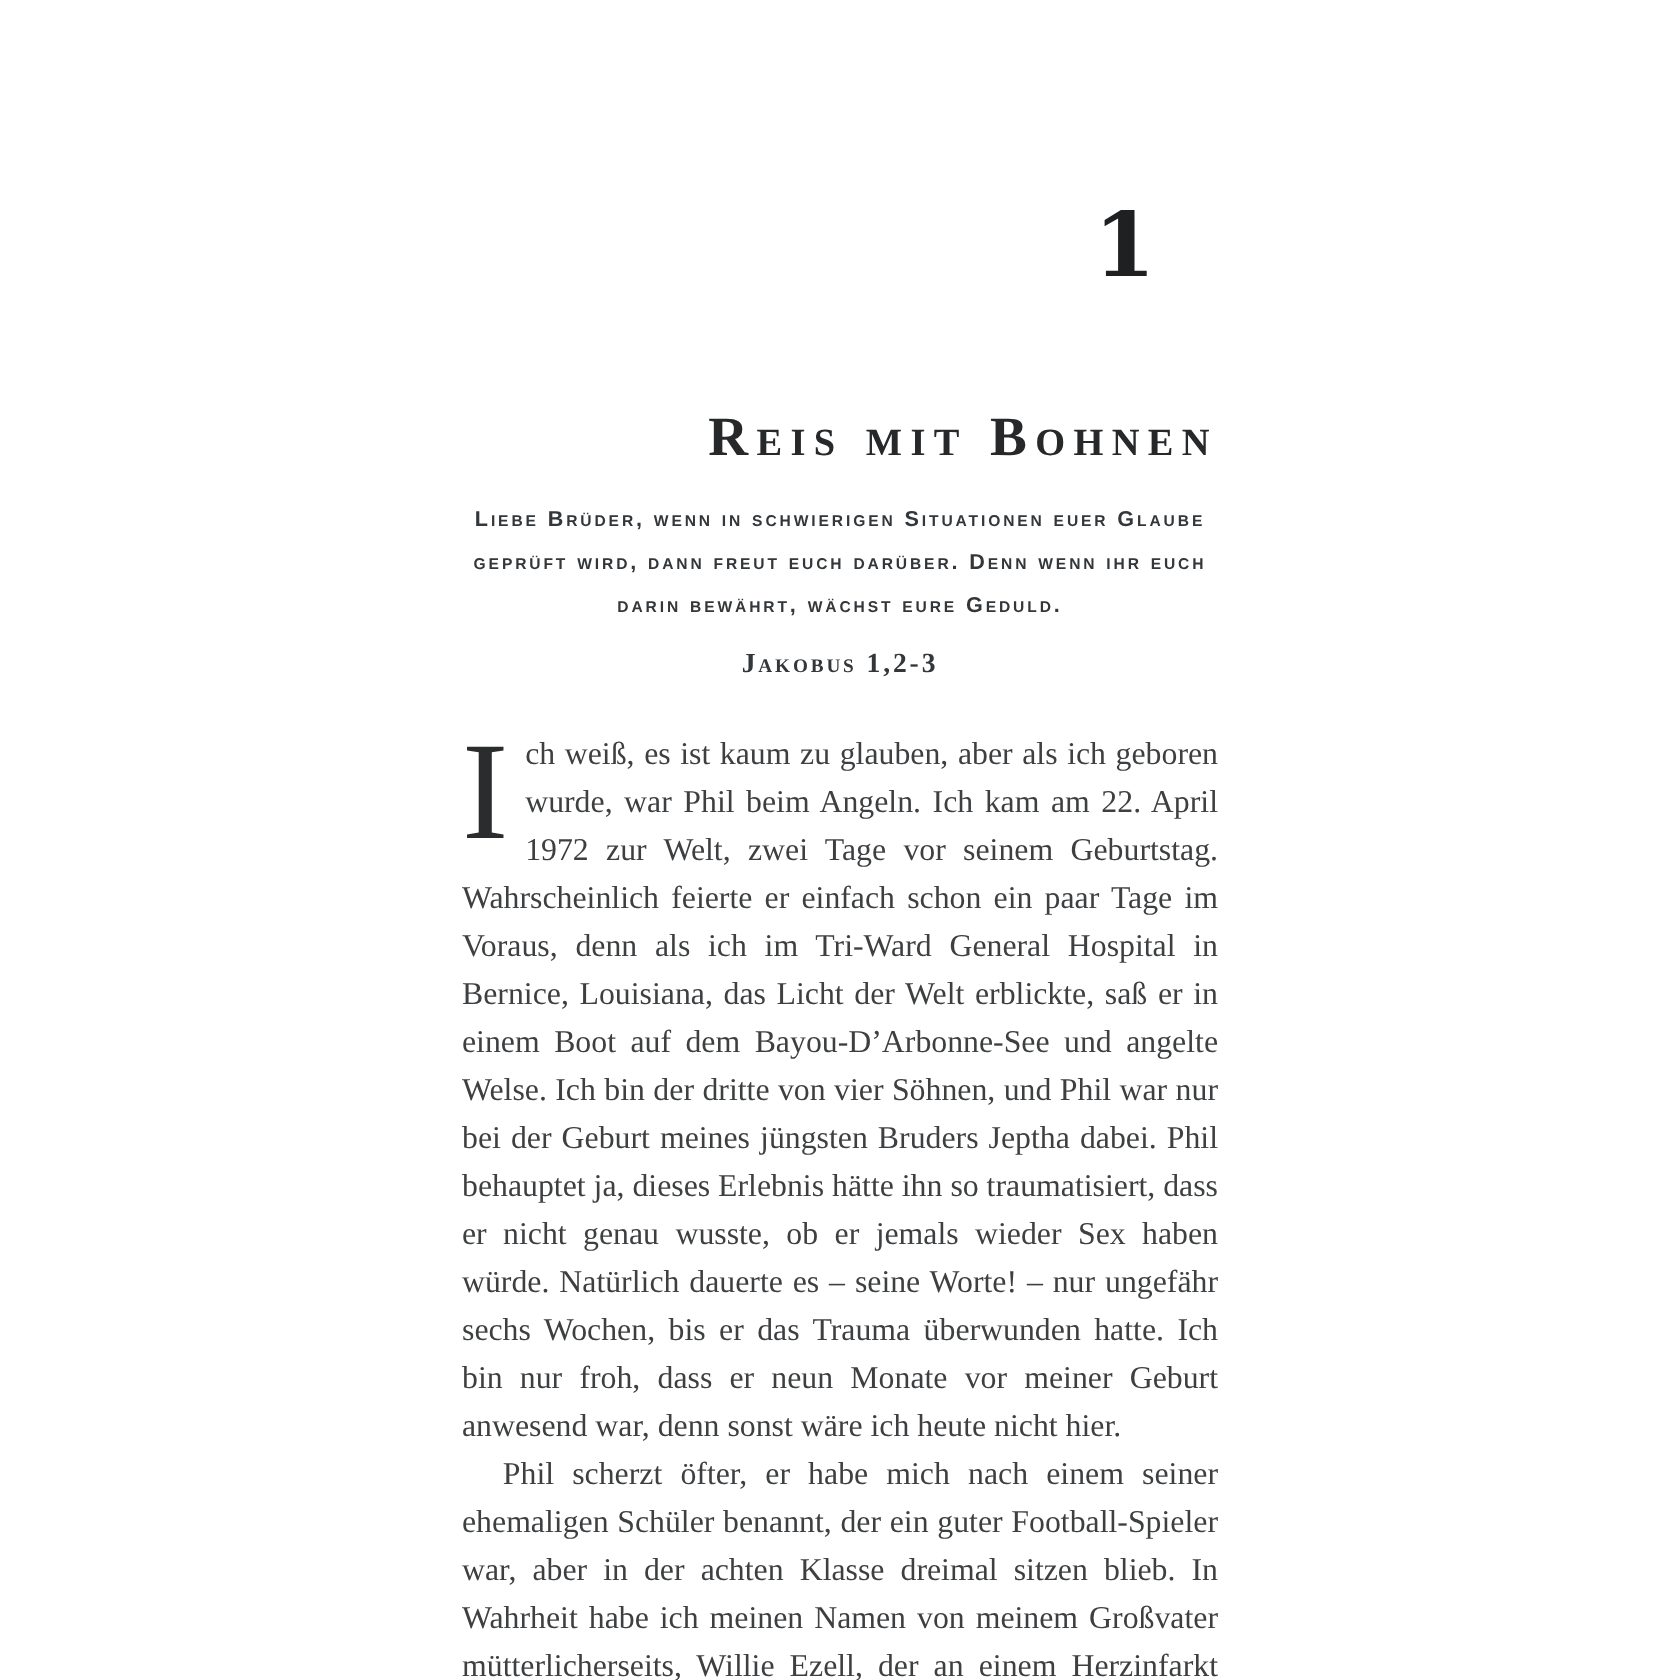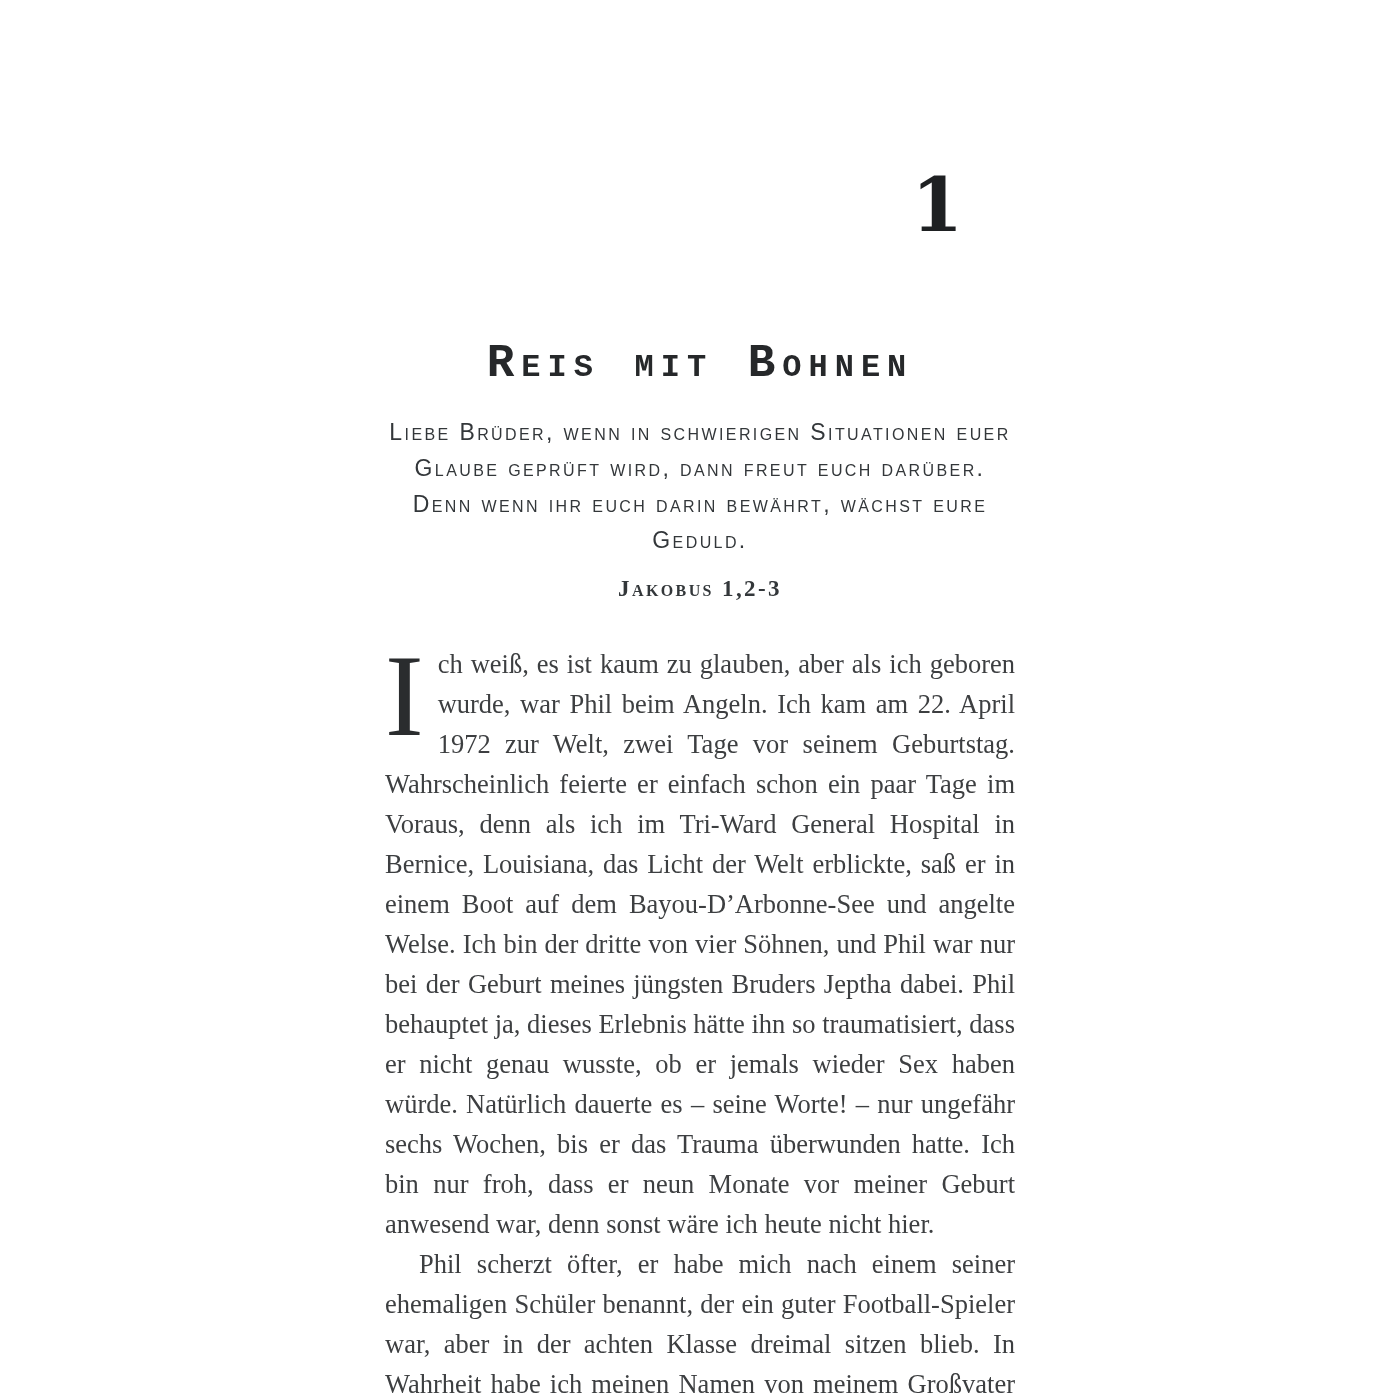--- a/index.html
+++ b/index.html
@@ -26,38 +26,38 @@
     font-family: "DejaVu Serif", serif;
     font-weight: 700;
     font-size: 74px;
     line-height: 1;
     color: #1e2022;
     height: 100px;
   }
   
   .chapter-title {
     margin-top: 72px;
-    text-align: center;
-    font-family: Liberation Mono, monospace;
+    text-align: right;
+    font-family: Liberation Serif, serif;
     font-variant: small-caps;
     font-weight: 700;
     font-size: 46px;
     letter-spacing: 7px;
     color: #26282a;
     line-height: 1.05;
   }
   
   .epigraph {
     margin: 26px auto 0;
     width: 630px;
     text-align: center;
     font-family: "Liberation Sans", sans-serif;
     font-variant: small-caps;
-    font-weight: 400;
-    font-size: 23px;
+    font-weight: 700;
+    font-size: 18px;
     letter-spacing: 2.4px;
     line-height: 36px;
     color: #33373a;
   }
   .epigraph-attribution {
     margin-top: 18px;
     text-align: center;
     font-family: Liberation Serif, serif;
     font-variant: small-caps;
     font-weight: 700;

